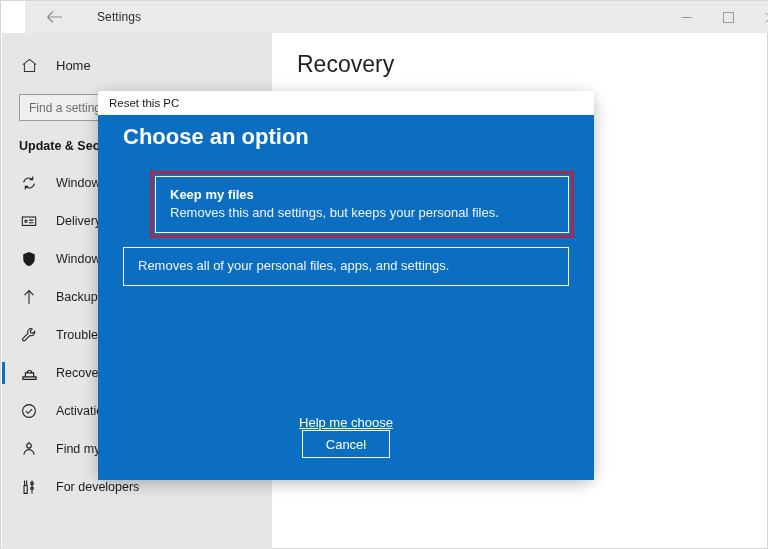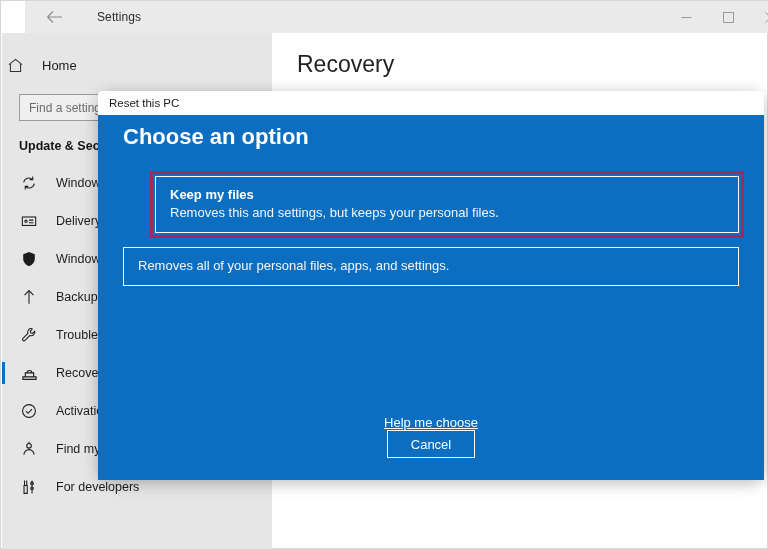--- a/index.html
+++ b/index.html
@@ -75,20 +75,21 @@
     position: absolute;
     left: 1px; top: 32px;
     width: 270px; height: 516px;
     background: #e6e6e6;
   }
   .home-row {
     display: flex;
     align-items: center;
     height: 34px;
     margin-top: 15px;
+    padding-left: 14px;
   }
   .home-icon {
     width: 26px; height: 26px;
     display: flex; align-items: center; justify-content: center;
     color: #333;
   }
   .home-label {
     font-size: 13px;
     color: #1d1d1d;
     margin-left: 14px;
@@ -161,21 +162,21 @@
     margin: 18px 0 0 25px;
     font-size: 23px;
     font-weight: normal;
     color: #222;
   }
 
   
   .dialog {
     position: absolute;
     left: 97px; top: 90px;
-    width: 666px; height: 389px;
+    width: 496px; height: 389px;
     background: #0b6ec1;
     box-shadow: 0 3px 16px rgba(0,0,0,.28);
     border-radius: 13px;
   }
   .dialog-titlebar {
     height: 24px;
     background: #ffffff;
     display: flex;
     align-items: center;
     padding-left: 11px;

